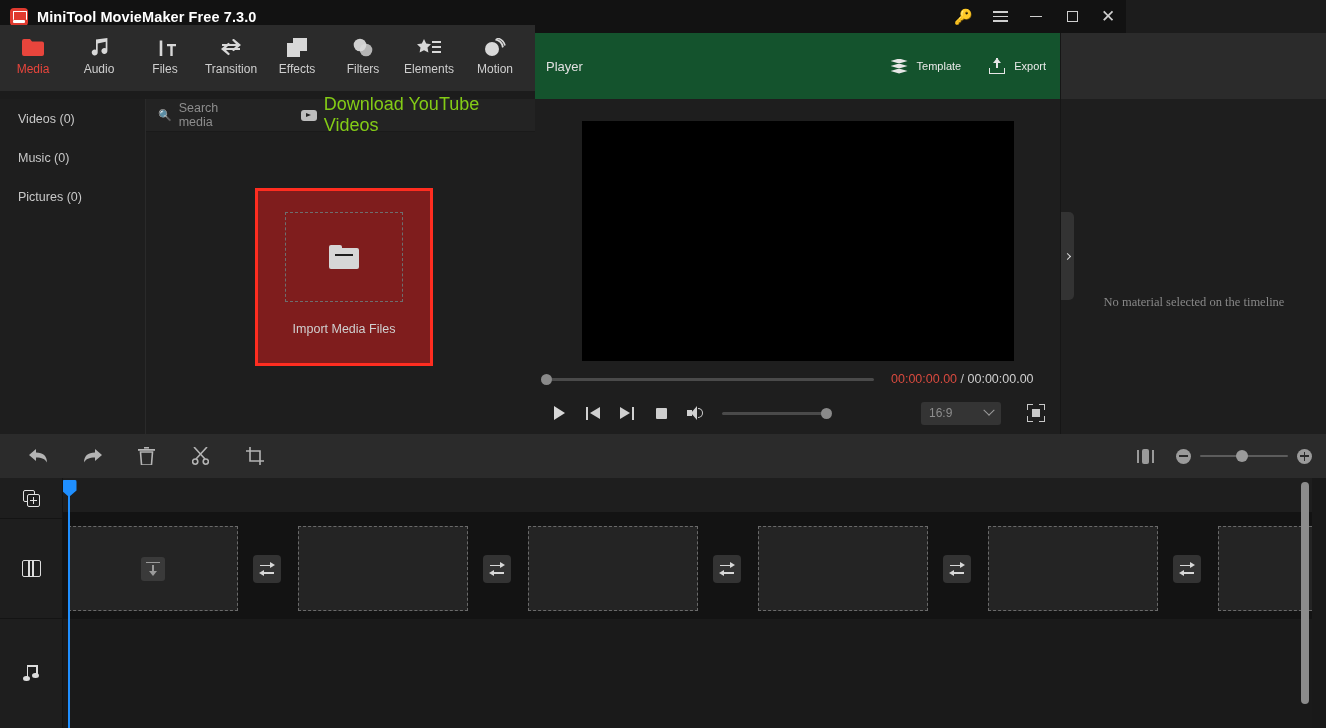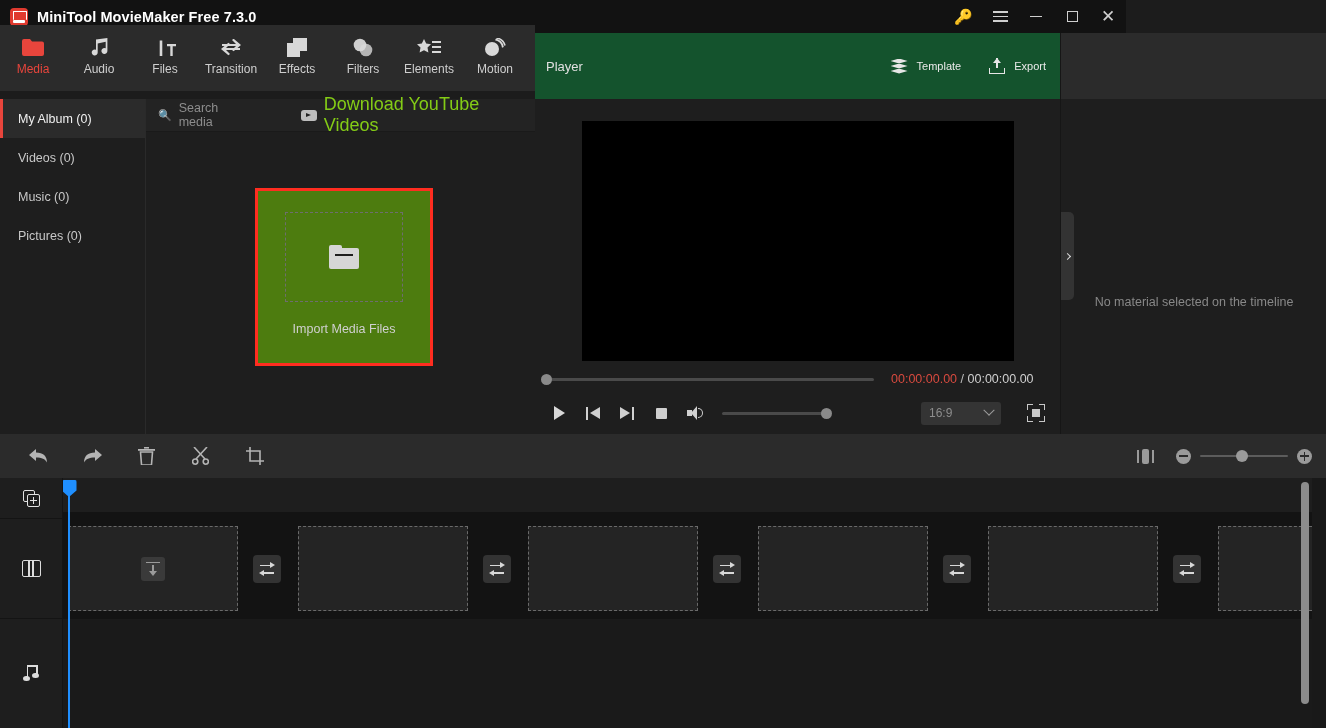--- a/index.html
+++ b/index.html
@@ -120,21 +120,21 @@
     content: ""; position: absolute; left: 5px; top: 3px;
     border-left: 5px solid #232323; border-top: 2.5px solid transparent;
     border-bottom: 2.5px solid transparent;
   }
   .yt-label { font-size: 18px; color: #84cc16; }
 
   .import-wrap {
     position: absolute; left: 109px; top: 89px;
     width: 178px; height: 178px;
     border: 3px solid #ff2d20;
-    background: #4d7c0f;
+    background: #7f1d1d;
     display: flex; flex-direction: column; align-items: center; justify-content: center;
     cursor: pointer;
   }
   .import-drop {
     width: 118px; height: 90px; border: 1.5px dashed #6e6e6e;
     display: flex; align-items: center; justify-content: center;
     margin-top: -6px;
   }
   .folder-ico {
     width: 30px; height: 24px; position: relative;
@@ -282,21 +282,21 @@
   .fs-btn i:nth-child(3) { left: 0; bottom: 0; border-right: none; border-top: none; }
   .fs-btn i:nth-child(4) { right: 0; bottom: 0; border-left: none; border-top: none; }
   .fs-btn .inner {
     position: absolute; left: 5px; top: 5px; width: 8px; height: 8px;
     background: #c8c8c8; border: none;
   }
 
   
   .props-panel {
     position: absolute; top: 33px; left: 1060px; width: 266px; height: 401px;
-    background: #1e1e1e; border-left: 1px solid #161616;
+    background: #1e1e1e; border-left: 1px solid #161616; font-family: Liberation Serif, serif;
   }
   .props-header { height: 66px; background: #2b2b2b; }
   .collapse-handle {
     position: absolute; left: 0px; top: 179px; width: 13px; height: 88px;
     background: #333333; border-radius: 0 5px 5px 0;
     display: flex; align-items: center; justify-content: center; cursor: pointer;
   }
   .collapse-handle .arr {
     width: 5px; height: 5px; border-right: 1.8px solid #d8d8d8;
     border-top: 1.8px solid #d8d8d8; transform: rotate(45deg);
@@ -540,23 +540,20 @@
             <path d="M11 2.2A8.6 8.6 0 0118 9.7l1.8-.8A10.6 10.6 0 0012 .6z" fill="currentColor"></path>
             <path d="M12.5 0A10.4 10.4 0 0121 7.5" stroke="currentColor" stroke-width="1.6" fill="none"></path>
           </svg>
       </div>
       <div class="ri-label">Motion</div>
     </div>
   </div>
 
   <div class="media-panel">
     <div class="album-list">
-      <div class="album-item active">
-        <span>My Album (0)</span>
-      </div>
       <div class="album-item">
         <span>Videos (0)</span>
       </div>
       <div class="album-item">
         <span>Music (0)</span>
       </div>
       <div class="album-item">
         <span>Pictures (0)</span>
       </div>
     </div>

